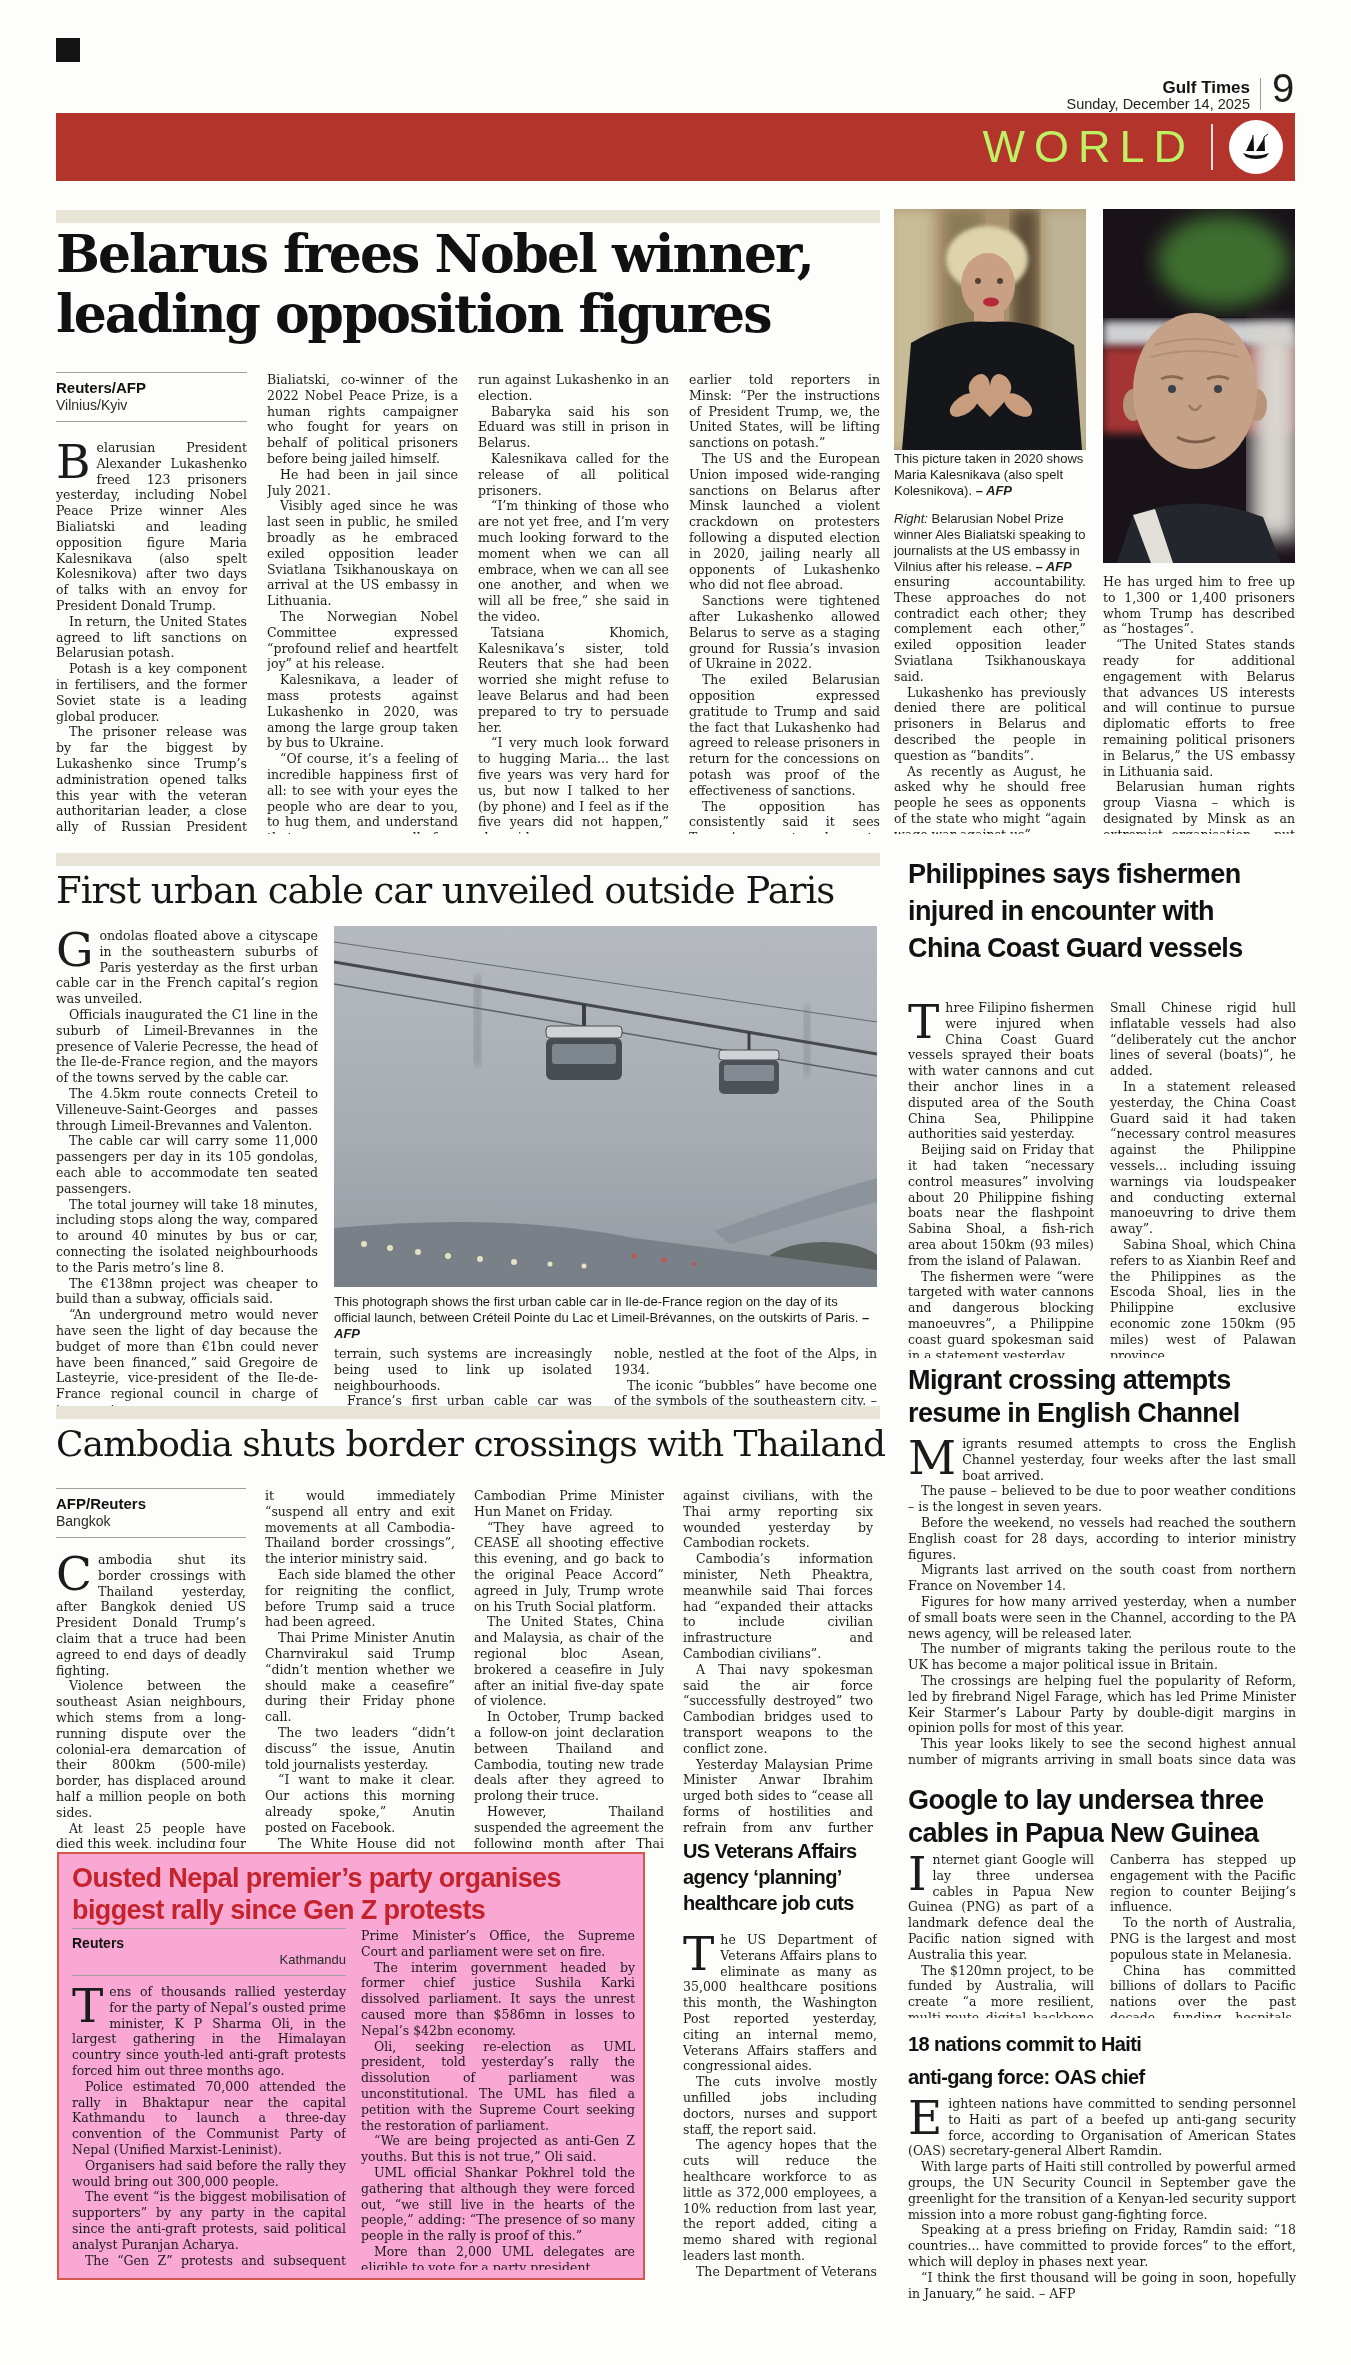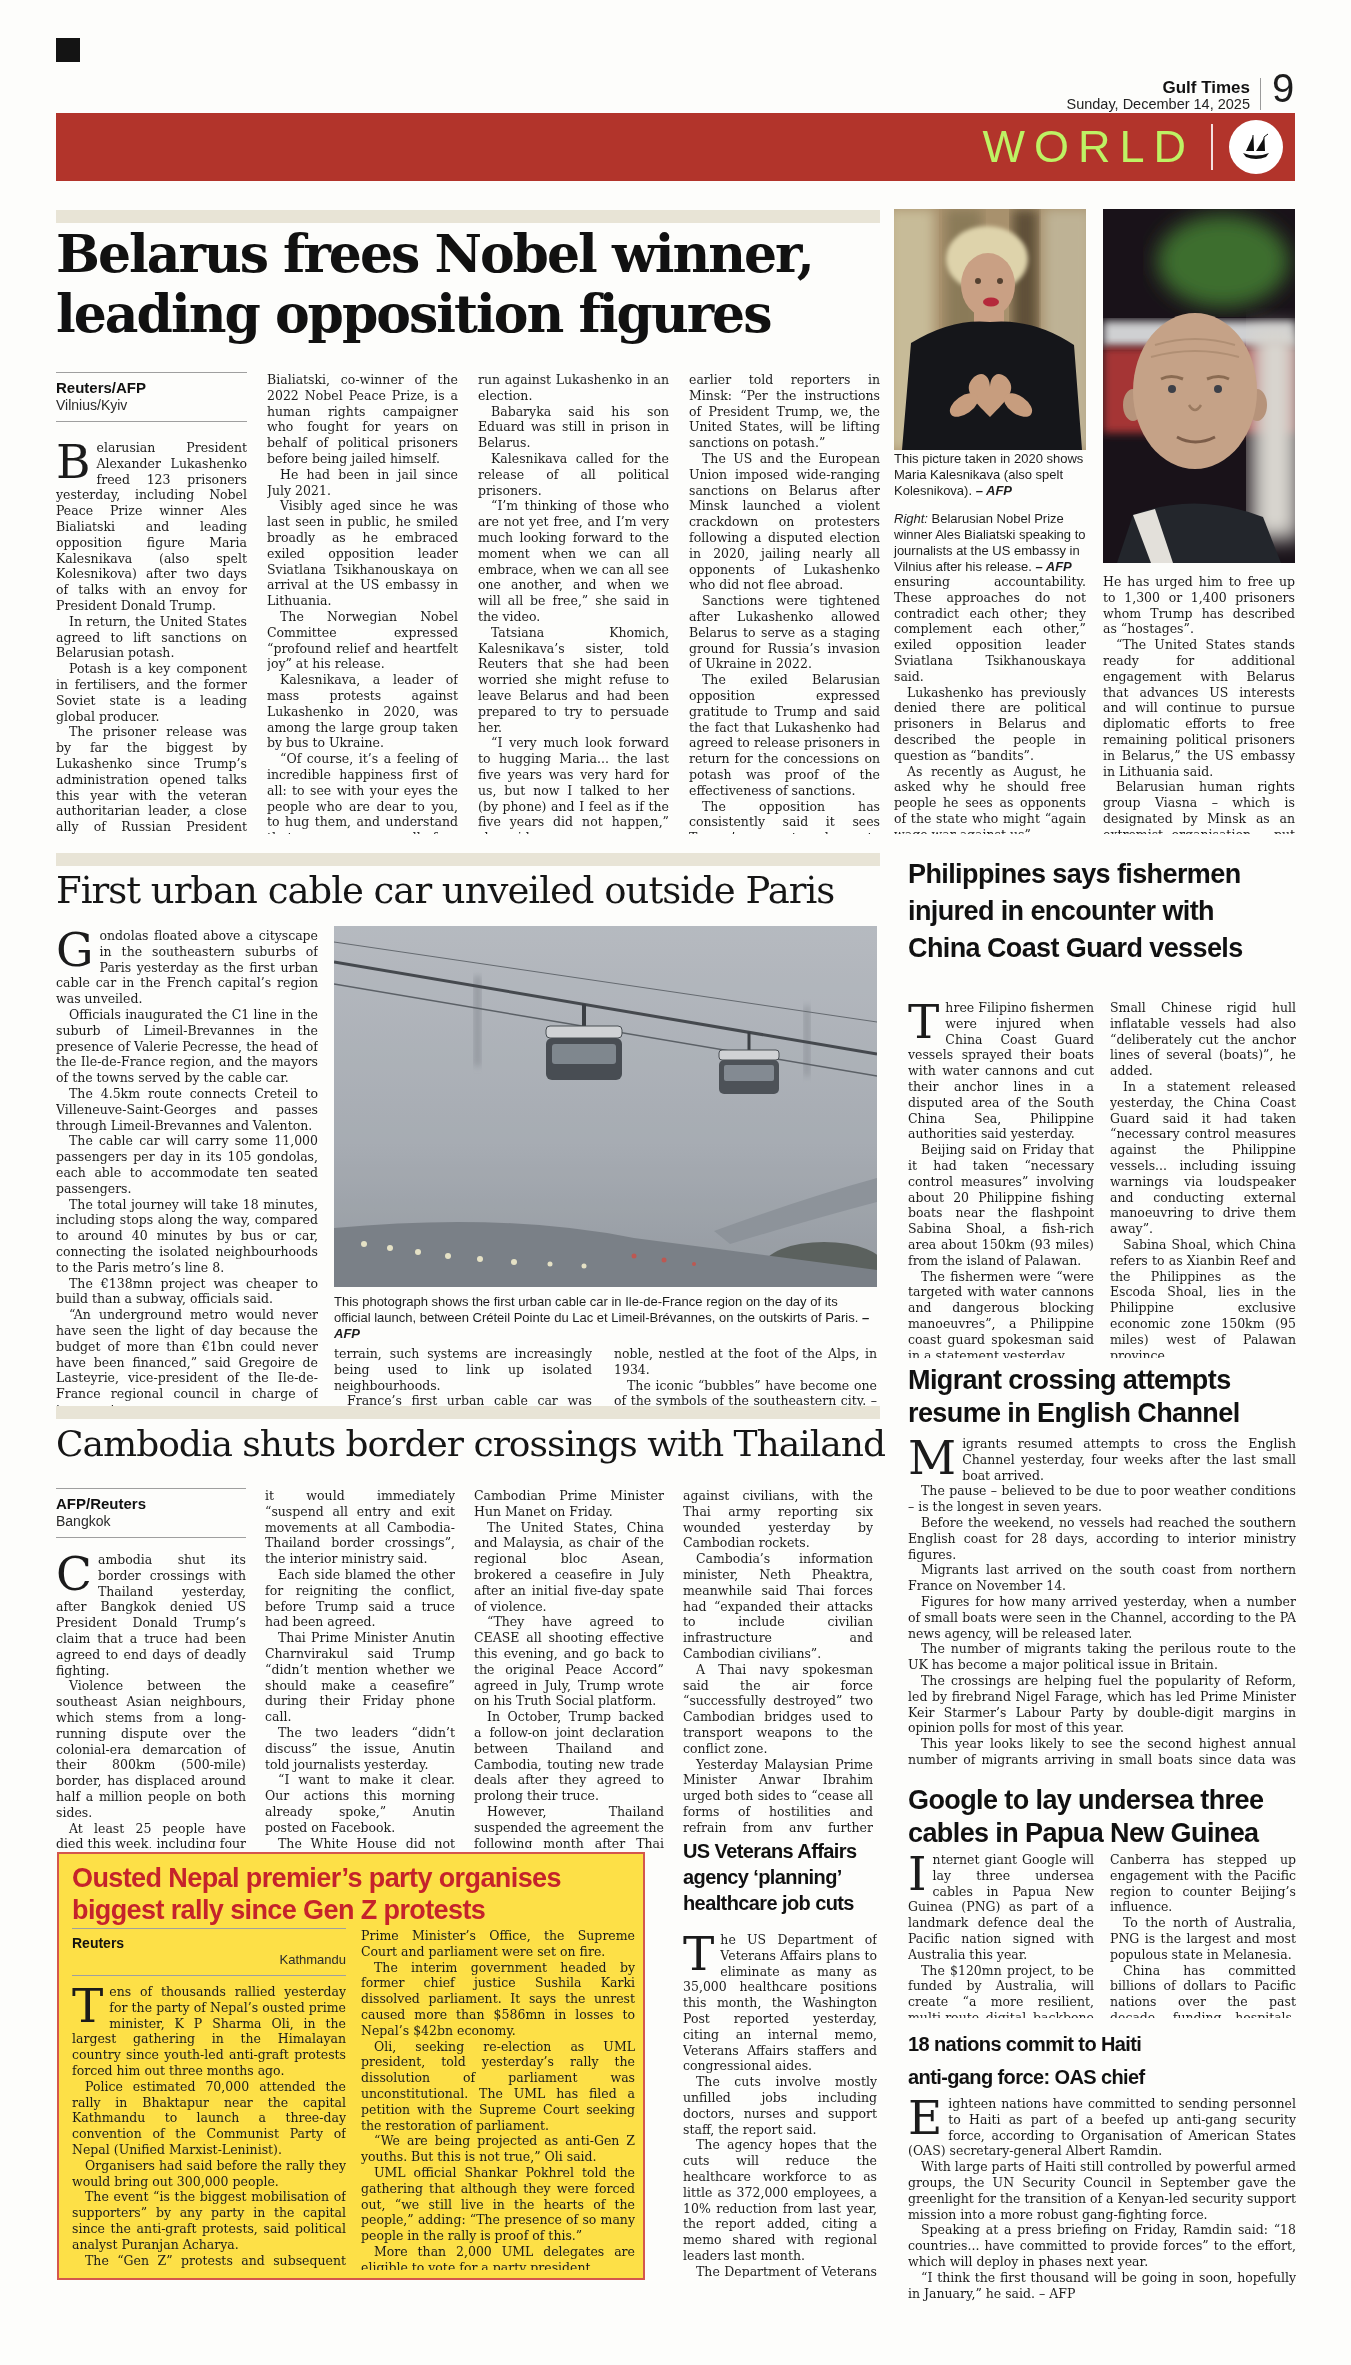--- a/index.html
+++ b/index.html
@@ -39,21 +39,21 @@
   .dc p:first-child::first-letter { float:left; font-size:47px; line-height:38px; padding:3px 6px 0 0; font-weight:500; }
 
   .caption { font:13px/16px "Liberation Sans", sans-serif; color:#1c1c1c; text-align:left; }
   .caption .credit { font-weight:bold; font-style:italic; }
   .caption .lead { font-style:italic; }
   .caption + .caption { margin-top:12px; }
 
   figure { overflow:hidden; background:#888; }
   figure svg { display:block; }
 
-  .nepal-box { border:2px solid #d4574d; background:#fde047; }
+  .nepal-box { border:2px solid #d4574d; background:#f9a8d4; }
 </style>
 </head>
 <body>
 
 <div class="page">
 
   <div class="abs m-square" style="left:56px;top:38px;width:24px;height:24px;"></div>
   <div class="abs m-pub" style="left:950px;top:78px;width:300px;">Gulf Times</div>
   <div class="abs m-date" style="left:950px;top:96px;width:300px;">Sunday, December 14, 2025</div>
   <div class="abs m-vbar" style="left:1260px;top:78px;width:1px;height:32px;"></div>
@@ -349,22 +349,22 @@
     <div class="abs col" style="left:265px;top:1488px;width:190px;height:360px;">
         <p>it would immediately “suspend all entry and exit movements at all Cambodia-Thailand border crossings”, the interior ministry said.</p>
         <p>Each side blamed the other for reigniting the conflict, before Trump said a truce had been agreed.</p>
         <p>Thai Prime Minister Anutin Charnvirakul said Trump “didn’t mention whether we should make a ceasefire” during their Friday phone call.</p>
         <p>The two leaders “didn’t discuss” the issue, Anutin told journalists yesterday.</p>
         <p>“I want to make it clear. Our actions this morning already spoke,” Anutin posted on Facebook.</p>
         <p>The White House did not respond to a request for comment on the continued fighting.</p>
       </div>
     <div class="abs col" style="left:474px;top:1488px;width:190px;height:360px;">
         <p>Cambodian Prime Minister Hun Manet on Friday.</p>
+        <p>“They have agreed to CEASE all shooting effective this evening, and go back to the original Peace Accord” agreed in July, Trump wrote on his Truth Social platform.</p>
         <p>The United States, China and Malaysia, as chair of the regional bloc Asean, brokered a ceasefire in July after an initial five-day spate of violence.</p>
-        <p>“They have agreed to CEASE all shooting effective this evening, and go back to the original Peace Accord” agreed in July, Trump wrote on his Truth Social platform.</p>
         <p>In October, Trump backed a follow-on joint declaration between Thailand and Cambodia, touting new trade deals after they agreed to prolong their truce.</p>
         <p>However, Thailand suspended the agreement the following month after Thai soldiers were wounded by landmines at the border.</p>
       </div>
     <div class="abs col" style="left:683px;top:1488px;width:190px;height:344px;">
         <p>against civilians, with the Thai army reporting six wounded yesterday by Cambodian rockets.</p>
         <p>Cambodia’s information minister, Neth Pheaktra, meanwhile said Thai forces had “expanded their attacks to include civilian infrastructure and Cambodian civilians”.</p>
         <p>A Thai navy spokesman said the air force “successfully destroyed” two Cambodian bridges used to transport weapons to the conflict zone.</p>
         <p>Yesterday Malaysian Prime Minister Anwar Ibrahim urged both sides to “cease all forms of hostilities and refrain from any further military actions”.</p>
       </div>
   </section>

